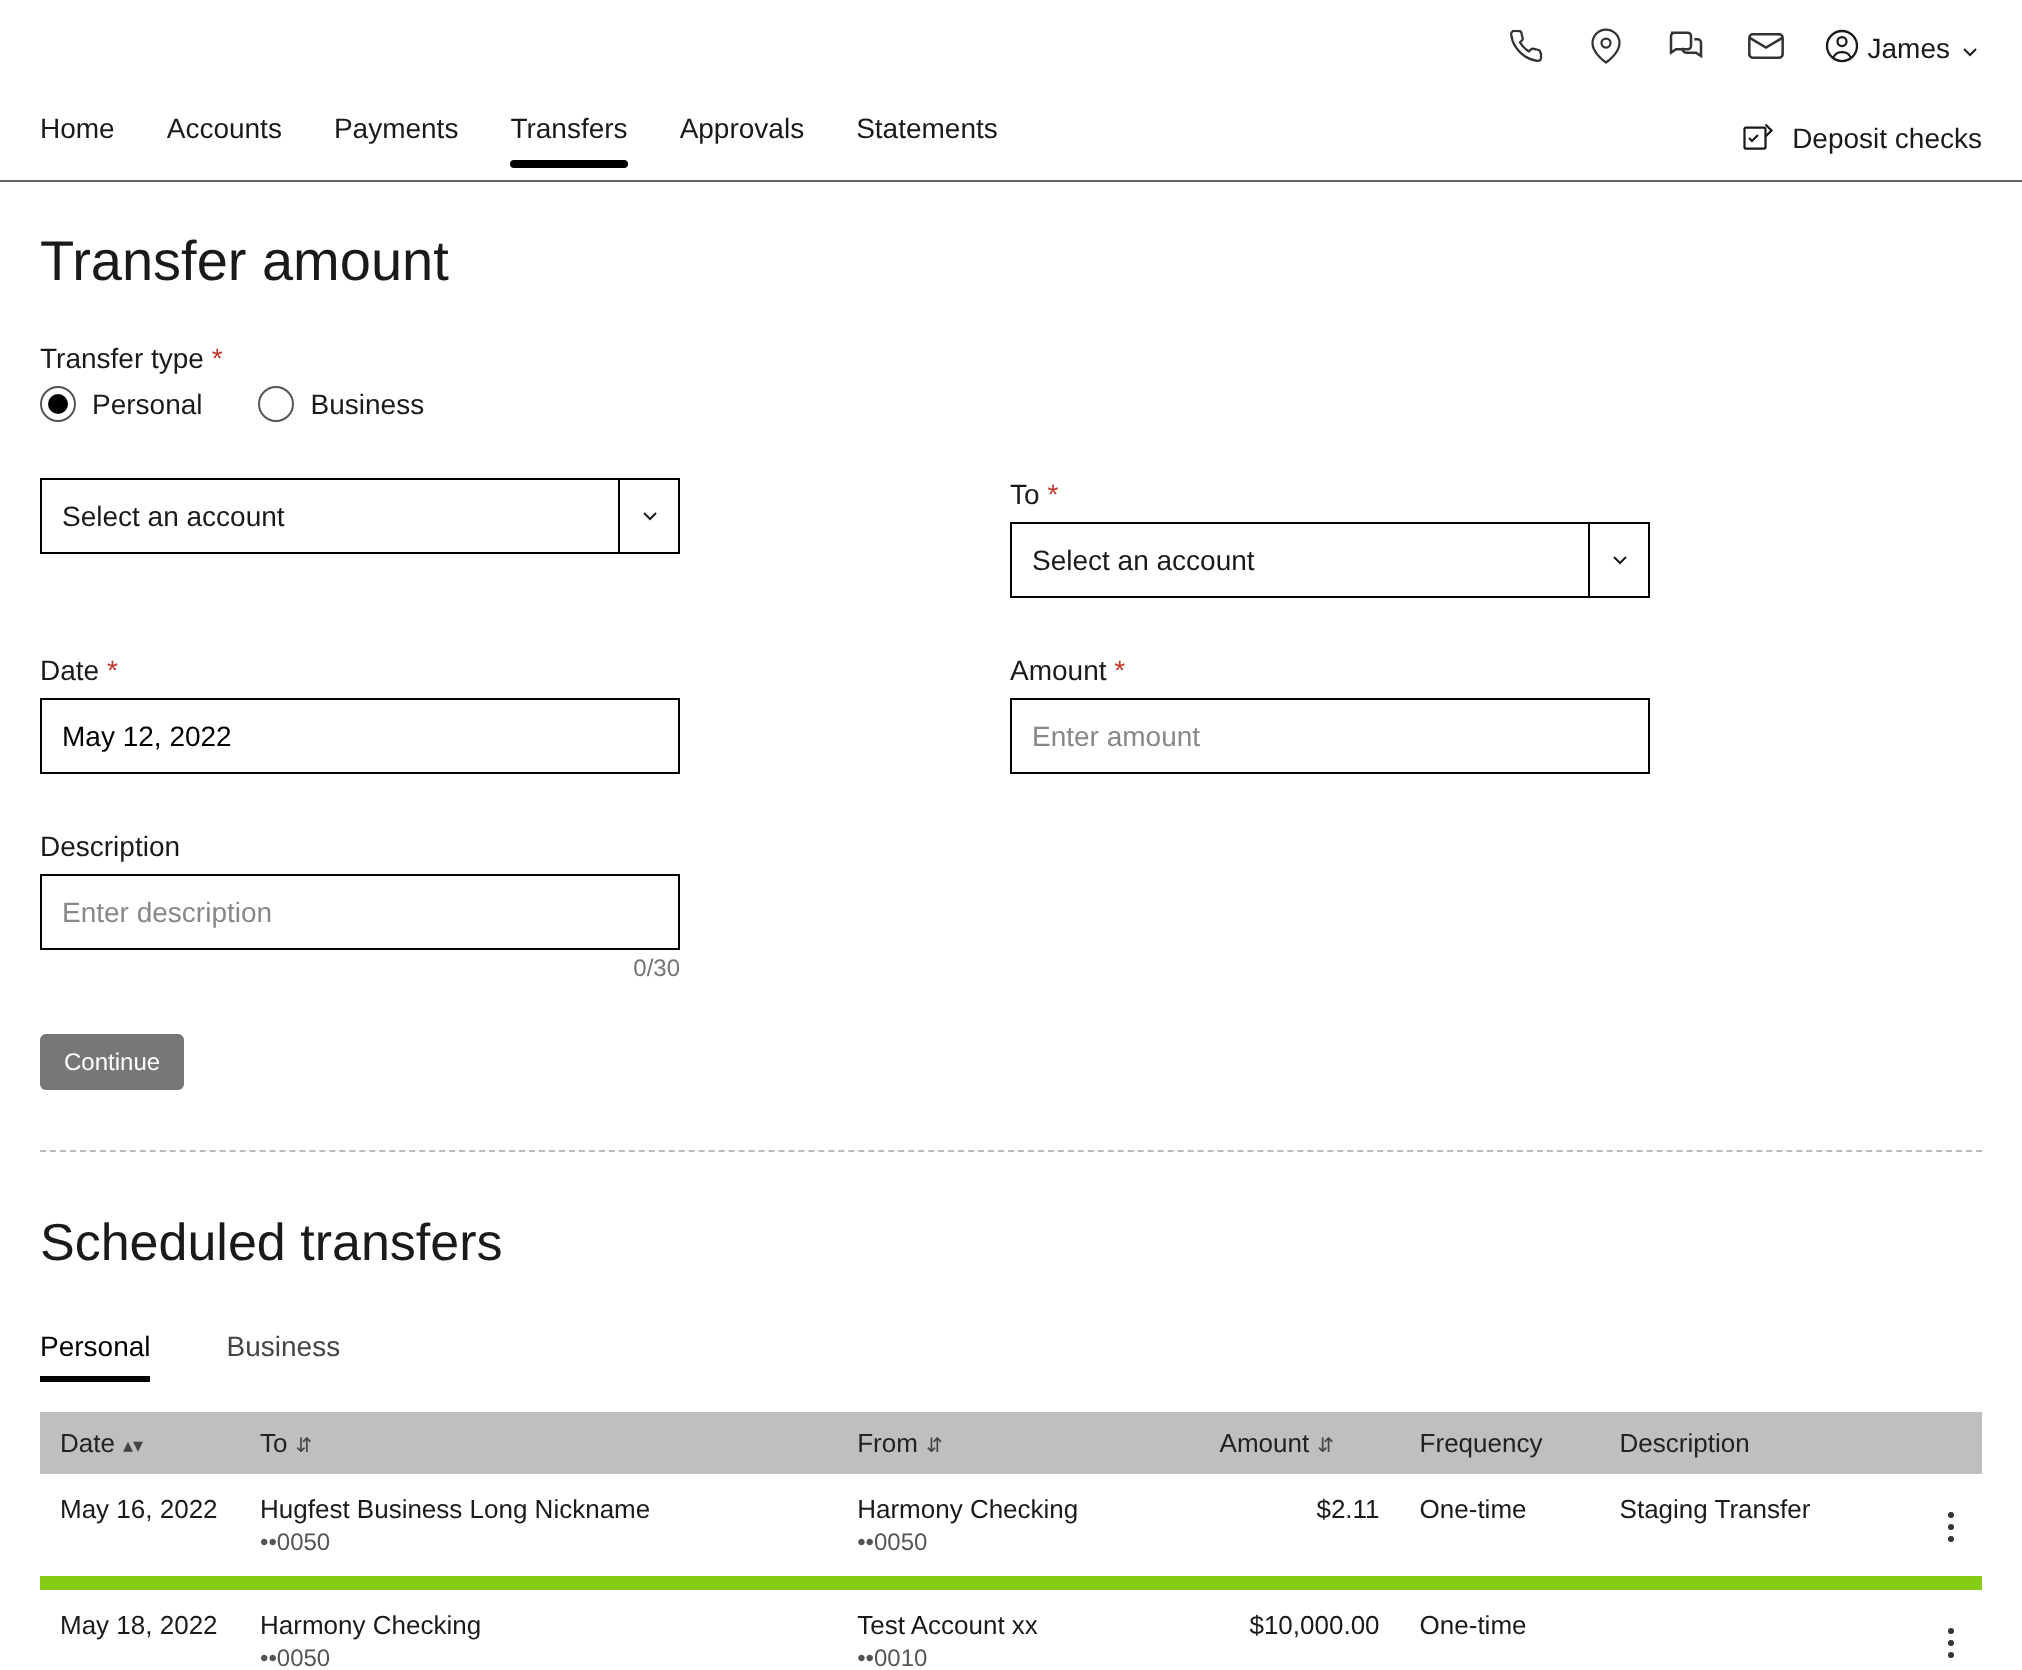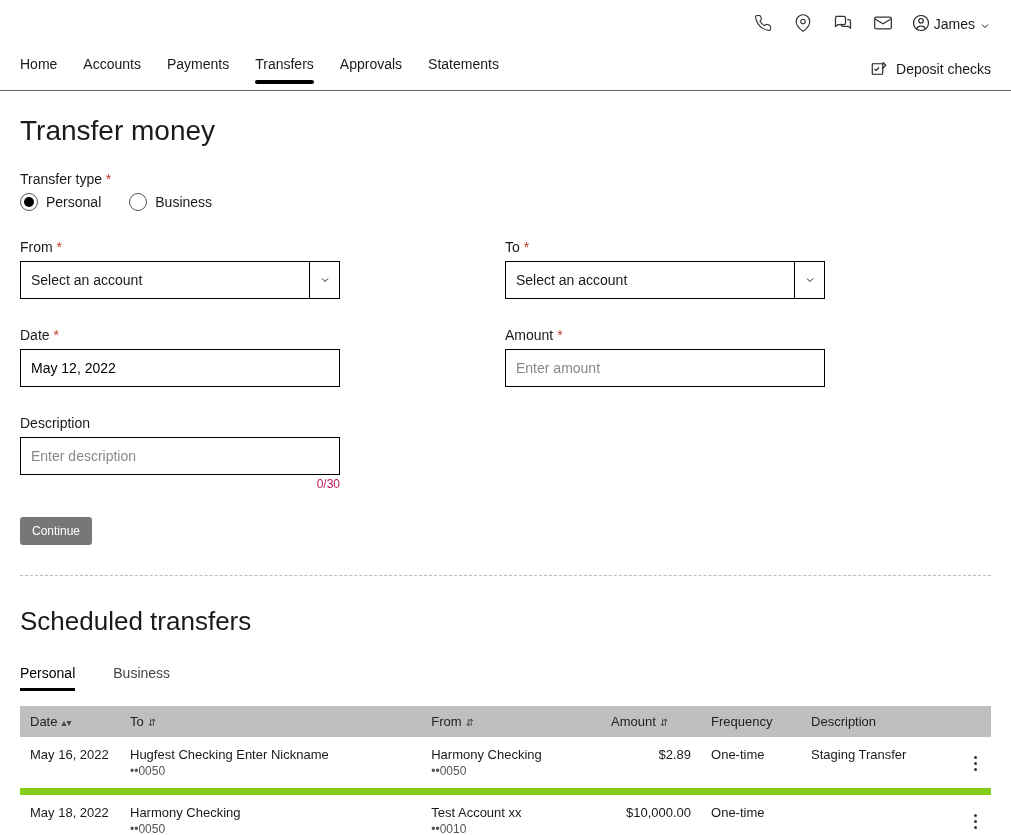--- a/index.html
+++ b/index.html
@@ -106,21 +106,21 @@
   .text-input {
     border:1px solid #000;
     height:38px;
     width:320px;
     padding:16px 10px;
     font-size:14px;
     font-family:inherit;
   }
   .text-input::placeholder { color:#888; }
   .desc-wrap { width:320px; }
-  .counter { text-align:right;font-size:12px;color:#be185d;margin-top:2px;}
+  .counter { text-align:right;font-size:12px;color:#737373;margin-top:2px;}
   .continue-btn {
     margin-top:26px;
     background:#777;
     color:#fff;
     border:none;
     border-radius:3px;
     padding:7px 12px;
     font-size:12px;
     cursor:pointer;
   }
@@ -208,42 +208,41 @@
     <svg width="18" height="18" viewBox="0 0 24 24" fill="none" stroke="currentColor" stroke-width="1.5">
         <rect x="3" y="5" width="14" height="14" rx="1"></rect>
         <path d="m6 12 2 2 4-4"></path>
         <path d="M17 3l4 4-4 4"></path>
       </svg>
     <span>Deposit checks</span>
   </div>
 </div>
 
 <div class="page">
-  <h1 class="page-title">Transfer money</h1>
+  <h1 class="page-title">Transfer amount</h1>
 
   <div>
     <span class="field-label"><span>Transfer type</span> <span class="req">*</span></span>
     <div class="radio-row">
       <div class="radio-item">
         <span class="radio-outer">
             <span class="radio-inner"></span>
           </span>
         <span>Personal</span>
       </div>
       <div class="radio-item">
         <span class="radio-outer"></span>
         <span>Business</span>
       </div>
     </div>
   </div>
 
   <div class="form-grid">
 
     <div>
-      <span class="field-label"><span>From</span> <span class="req">*</span></span>
       <div class="select-box">
         <span>Select an account</span>
         <span class="select-arrow">
           <svg width="12" height="12" viewBox="0 0 24 24" fill="none" stroke="currentColor" stroke-width="2">
               <path d="m6 9 6 6 6-6"></path>
             </svg>
         </span>
       </div>
     </div>
 
@@ -296,28 +295,28 @@
         <th class="right" style="width:100px"><span>Amount</span><span class="sort-ic">⇵</span></th>
         <th style="width:100px"><span>Frequency</span></th>
         <th><span>Description</span></th>
         <th style="width:30px"></th>
       </tr>
     </thead>
     <tbody>
       <tr>
         <td>May 16, 2022</td>
         <td>
-          <div>Hugfest Checking Enter Nickname</div>
+          <div>Hugfest Business Long Nickname</div>
           <div class="sub">••0050</div>
         </td>
         <td>
           <div>Harmony Checking</div>
           <div class="sub">••0050</div>
         </td>
-        <td class="right">$2.89</td>
+        <td class="right">$2.11</td>
         <td>One-time</td>
         <td>Staging Transfer</td>
         <td><div class="kebab">
               <span></span>
               <span></span>
               <span></span>
             </div></td>
       </tr>
       <tr>
         <td>May 18, 2022</td>

